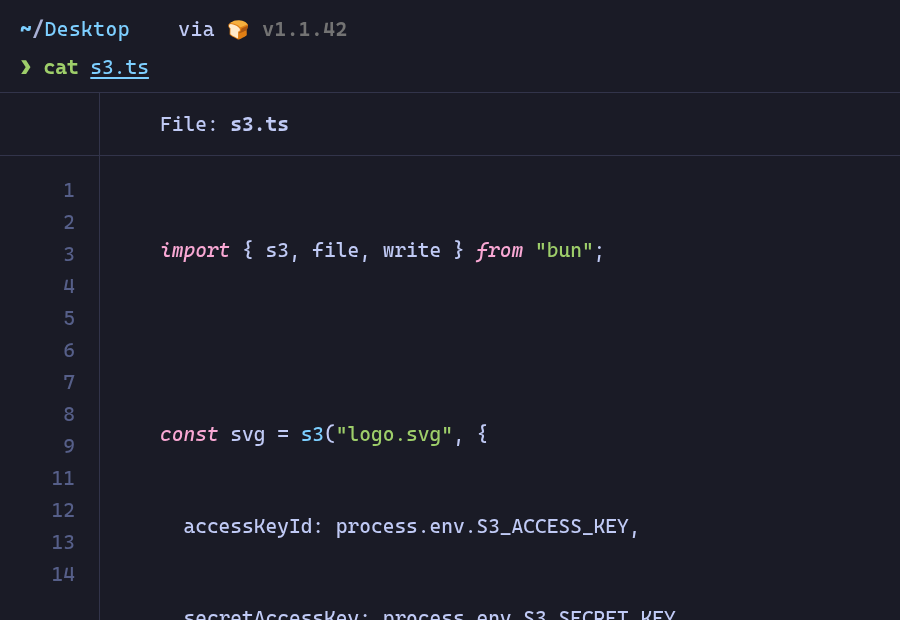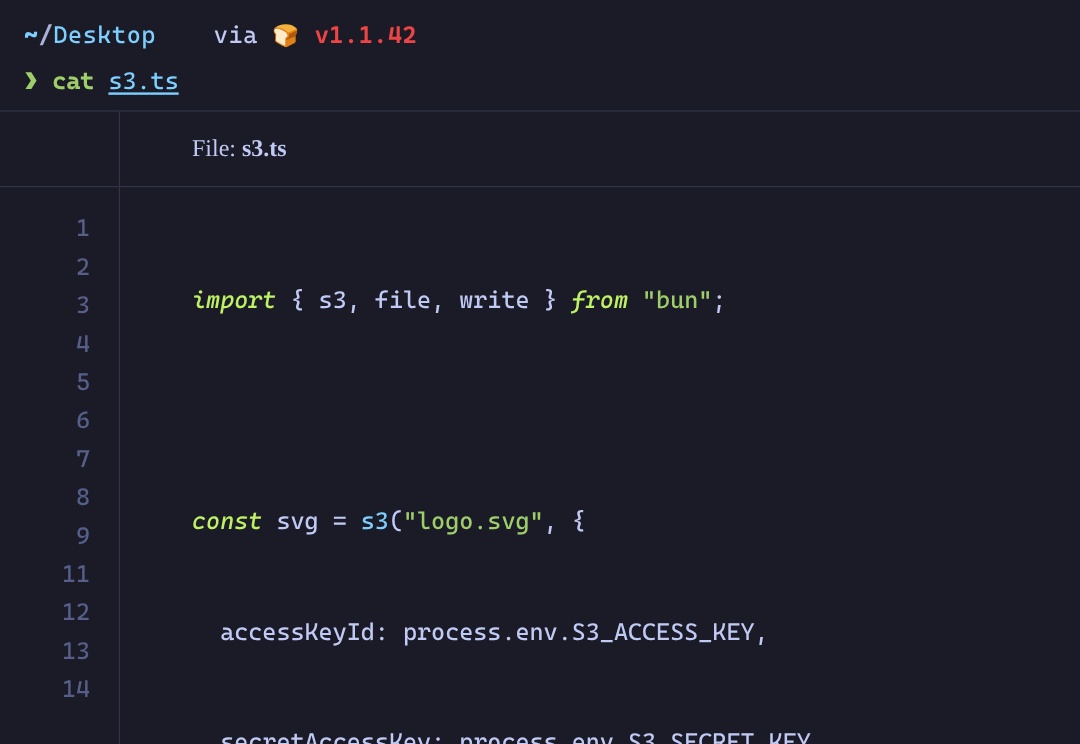--- a/index.html
+++ b/index.html
@@ -17,34 +17,33 @@
   
   .prompt-block { padding: 0 20px 10px 20px; }
   .prompt-line1 {
     color: #c0caf5;
     letter-spacing: 0.5px;
   }
   .tilde   { color: #7dcfff; font-weight: 700; }
   .sep     { color: #a9b1d6; font-weight: 700; }
   .dirname { color: #7dcfff; font-weight: 400; }
   .via     { color: #c0caf5; margin-left: 36px; }
-  .version { color: #ef4444; font-weight: 700; }
+  .version { color: #737373; font-weight: 700; }
   .bun-icon { display:inline-block; font-size: 0.9em; }
   .prompt-line2 { margin-top: 8px; }
   .chevron { color: #9ece6a; font-weight: 700; }
   .cmd     { color: #9ece6a; font-weight: 700; }
   .arg     { color: #7dcfff; text-decoration: underline; text-underline-offset: 3px; }
 
   
   .file-header {
     border-top: 1px solid #32344a;
     border-bottom: 1px solid #32344a;
     display: flex;
     align-items: stretch;
-    font-family: Liberation Serif, serif;
   }
   .gutter-head {
     width: 100px;
     border-right: 1px solid #32344a;
   }
   .file-header-text {
     padding: 16px 0 16px 60px;
     color: #c0caf5;
   }
   .file-label { color: #c0caf5; }
@@ -66,21 +65,21 @@
     font-variant-numeric: tabular-nums;
   }
   .code {
     padding: 18px 0 0 60px;
     color: #c0caf5;
     white-space: pre;
   }
   .code .row { height: 32px; line-height: 32px; }
 
   
-  .kw    { color: #bef264; font-style: italic; }   
+  .kw    { color: #f9a8d4; font-style: italic; }   
   .punc  { color: #c0caf5; }
   .ident { color: #c0caf5; }
   .fn    { color: #7dcfff; }
   .str   { color: #9ece6a; }
   .prop  { color: #c0caf5; }
   .obj   { color: #c0caf5; margin-top: 20px; }
 </style>
 </head>
 <body>
 

